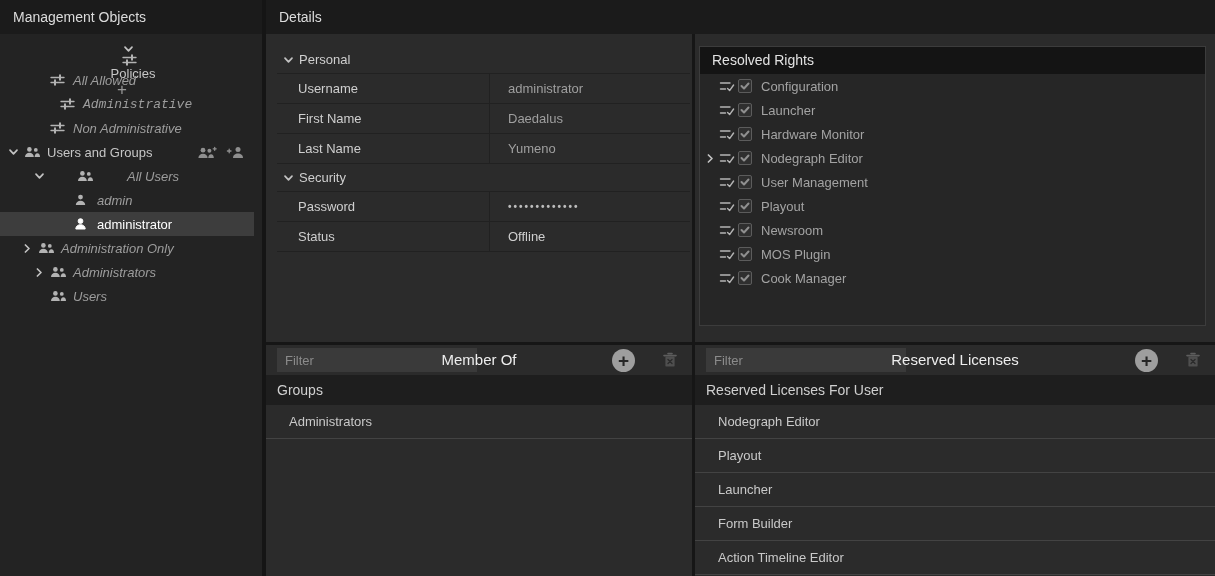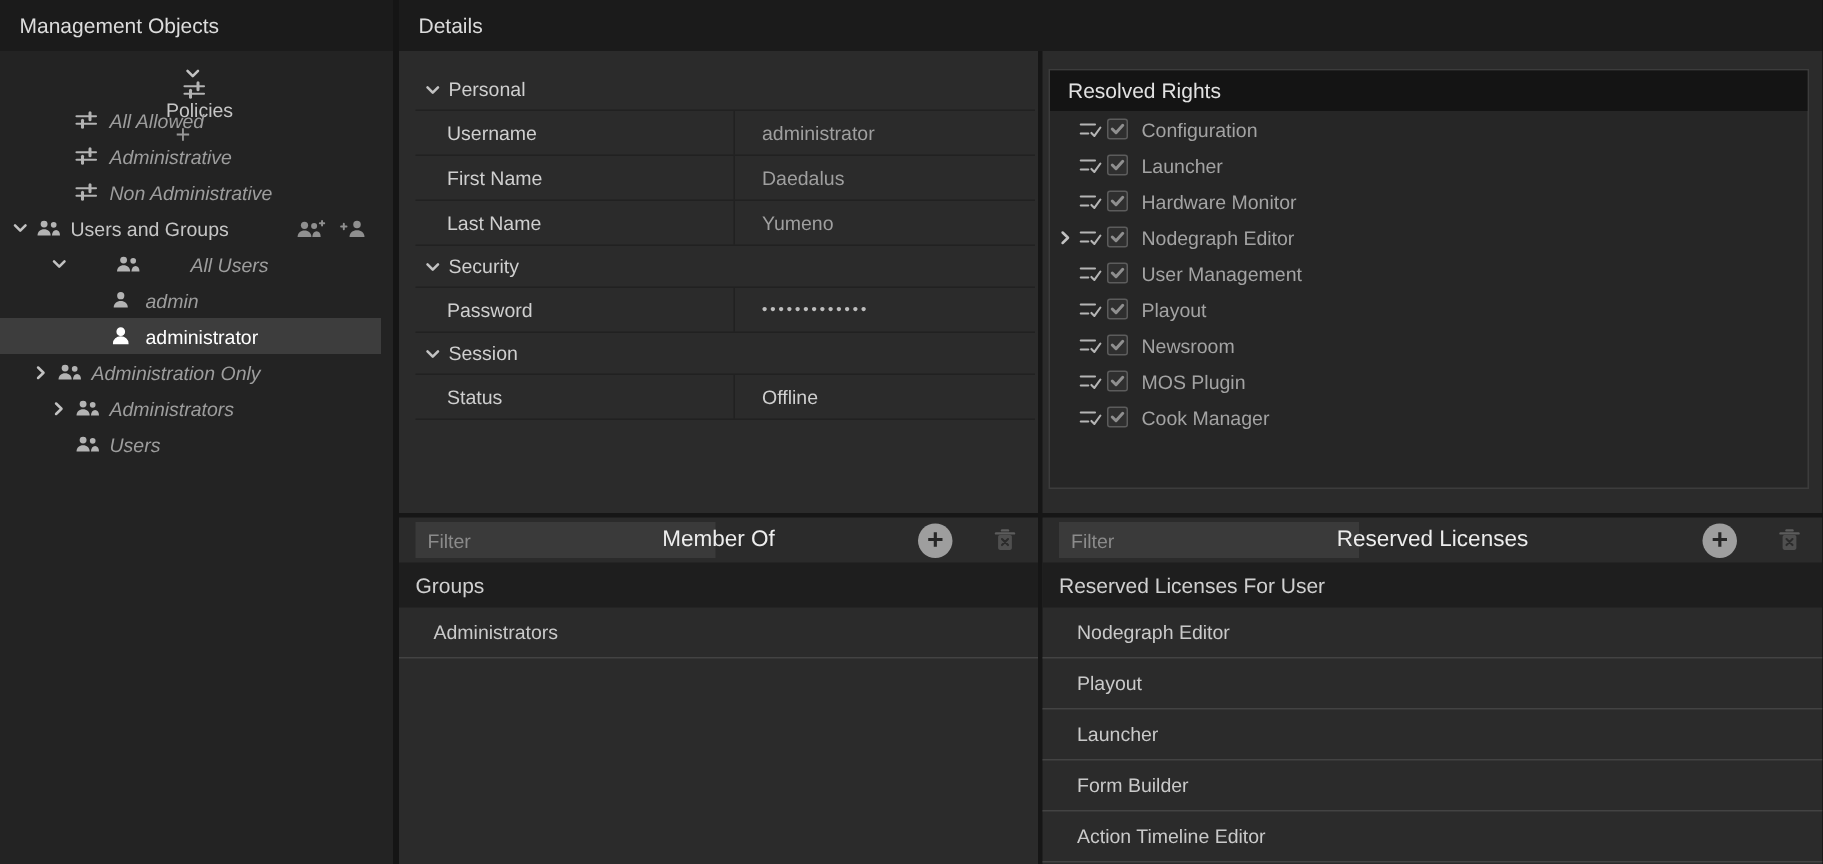--- a/index.html
+++ b/index.html
@@ -110,21 +110,21 @@
             <g stroke="#b3b3b3" stroke-width="1.4" stroke-linecap="round">
               <line x1="1" y1="3.5" x2="14" y2="3.5"></line>
               <line x1="1" y1="8.5" x2="14" y2="8.5"></line>
               <line x1="10" y1="1.2" x2="10" y2="5.8" stroke-width="2"></line>
               <line x1="5" y1="6.2" x2="5" y2="10.8" stroke-width="2"></line>
             </g>
           </svg>
         </span>
         <span class="label italic">All Allowed</span>
       </div>
-      <div class="tree-row" style="padding-left: 34px;">
+      <div class="tree-row" style="padding-left: 44px; font-family: Liberation Mono, monospace;">
         <span class="chev-slot"></span>
         <span class="t-icon">
           <svg width="15" height="12" viewBox="0 0 15 12">
             <g stroke="#b3b3b3" stroke-width="1.4" stroke-linecap="round">
               <line x1="1" y1="3.5" x2="14" y2="3.5"></line>
               <line x1="1" y1="8.5" x2="14" y2="8.5"></line>
               <line x1="10" y1="1.2" x2="10" y2="5.8" stroke-width="2"></line>
               <line x1="5" y1="6.2" x2="5" y2="10.8" stroke-width="2"></line>
             </g>
           </svg>
@@ -293,28 +293,20 @@
             <span class="chev-slot">
               <svg width="11" height="10" viewBox="0 0 11 10">
                 <polyline points="2,3.2 5.5,6.8 9,3.2"></polyline>
               </svg>
             </span>
             <span>Security</span>
           </div>
           <div class="form-row">
             <div class="form-label">Password</div>
             <div class="form-value masked">•••••••••••••</div>
-          </div>
-          <div class="form-section">
-            <span class="chev-slot">
-              <svg width="11" height="10" viewBox="0 0 11 10">
-                <polyline points="2,3.2 5.5,6.8 9,3.2"></polyline>
-              </svg>
-            </span>
-            <span>Session</span>
           </div>
           <div class="form-row">
             <div class="form-label">Status</div>
             <div class="form-value bright">Offline</div>
           </div>
         </div>
     </div>
 
     <div class="quad rights-panel">
       <div class="listbox">

